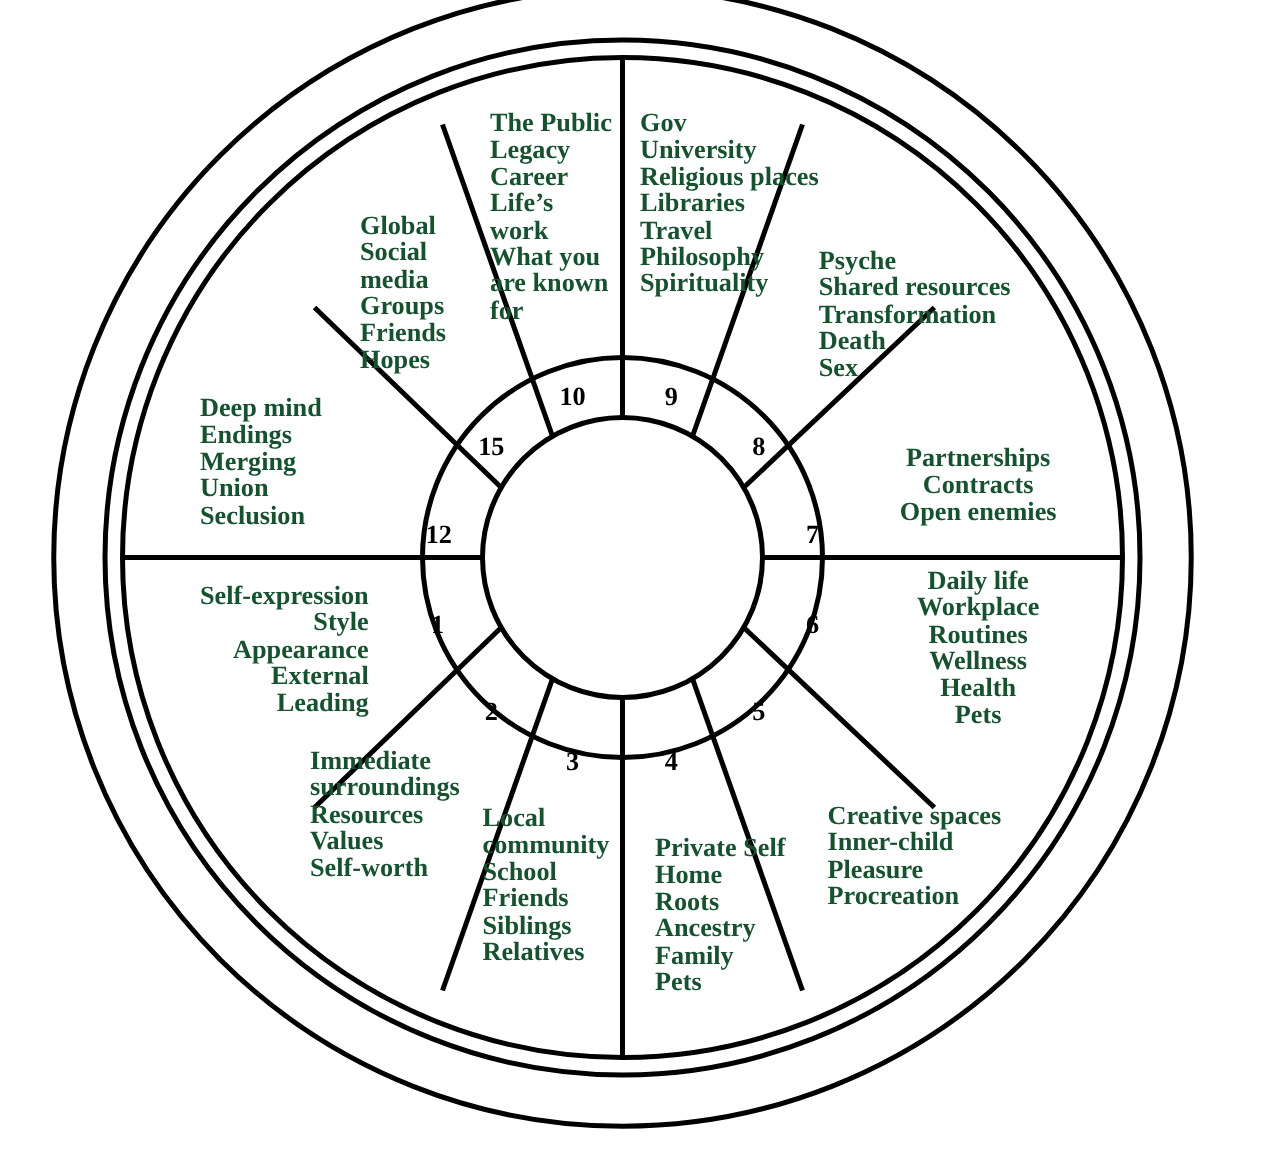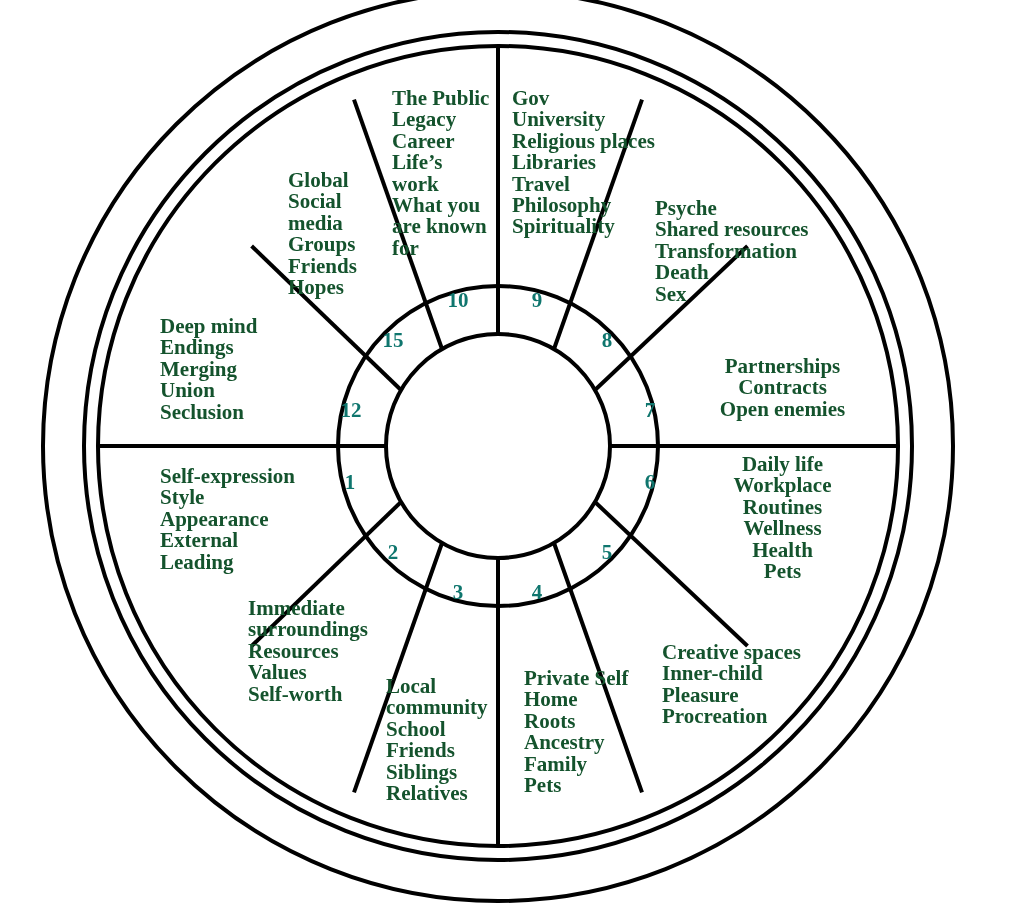--- a/index.html
+++ b/index.html
@@ -31,22 +31,23 @@
     font-size: 21px;
     line-height: 1.02;
     color: #14532d;
     white-space: pre-line;
   }
   .house-number {
     position: absolute;
     font-family: "Liberation Serif", serif;
     font-weight: bold;
     font-size: 21px;
-    color: #0f766e;
+    color: #000000;
     text-align: center;
+    margin-top: 17px;
   }
   .lbl-left  { text-align: left; }
   .lbl-right { text-align: center; }
 </style>
 </head>
 <body>
 
 <div id="wheel-wrap">
 
   <svg id="wheel-svg" width="1023" height="919" viewBox="0 0 1023 919">
@@ -85,31 +86,31 @@
   <div class="house-number" style="left:525px; top:580px; width:24px;">4</div>
   <div class="house-number" style="left:595px; top:540px; width:24px;">5</div>
   <div class="house-number" style="left:638px; top:470px; width:24px;">6</div>
   <div class="house-number" style="left:638px; top:398px; width:24px;">7</div>
   <div class="house-number" style="left:595px; top:328px; width:24px;">8</div>
   <div class="house-number" style="left:525px; top:288px; width:24px;">9</div>
   <div class="house-number" style="left:442px; top:288px; width:32px;">10</div>
   <div class="house-number" style="left:377px; top:328px; width:32px;">15</div>
   <div class="house-number" style="left:334px; top:398px; width:34px;">12</div>
 
-  <div class="house-label lbl-left" style="left:160px; top:466px;">Self-expression
+  <div class="house-label lbl-left" style="left:160px; top:466px;text-align:right;">Self-expression
 Style
 Appearance
 External
 Leading</div>
   <div class="house-label lbl-left" style="left:248px; top:598px;">Immediate
 surroundings
 Resources
 Values
 Self-worth</div>
-  <div class="house-label lbl-left" style="left:386px; top:676px;">Local
+  <div class="house-label lbl-left" style="left:386px; top:644px;">Local
 community
 School
 Friends
 Siblings
 Relatives</div>
   <div class="house-label lbl-left" style="left:524px; top:668px;">Private Self
 Home
 Roots
 Ancestry
 Family

